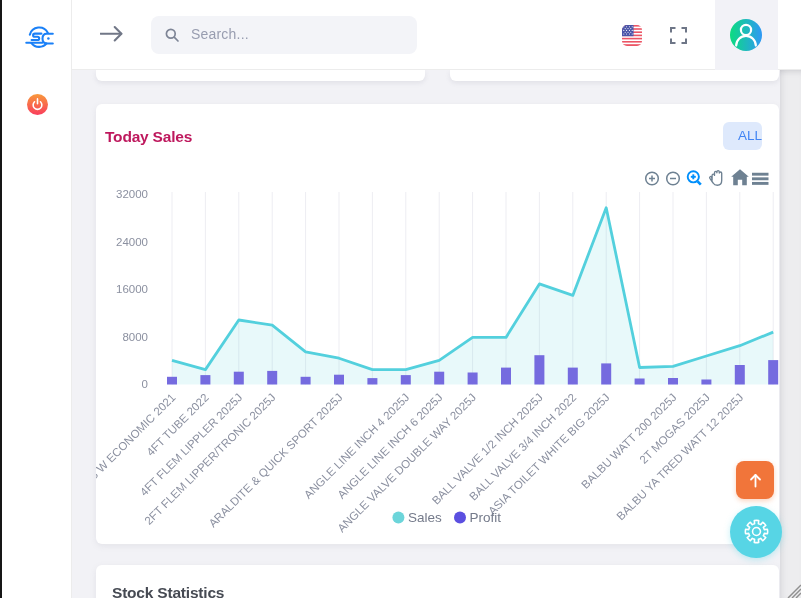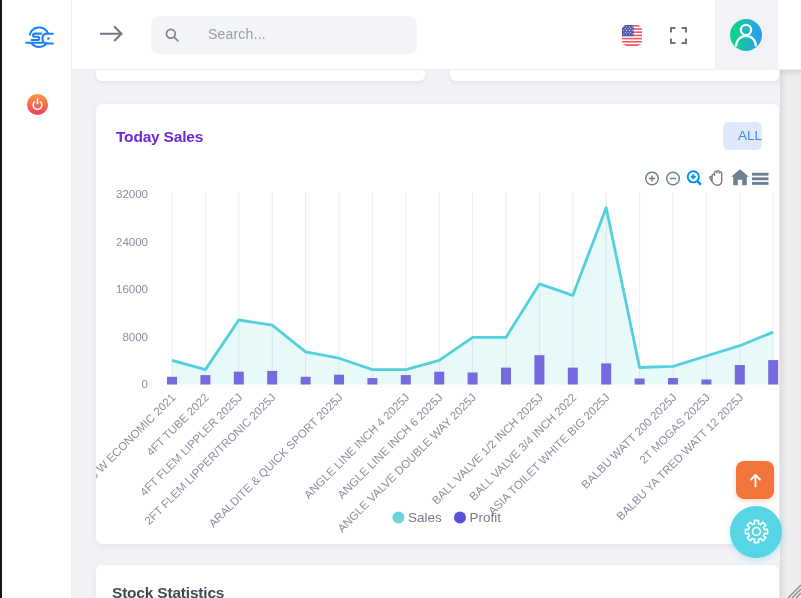--- a/index.html
+++ b/index.html
@@ -3,21 +3,21 @@
 <meta charset="utf-8">
 <style>
   * { margin:0; padding:0; box-sizing:border-box; }
   html,body { width:801px; height:598px; overflow:hidden; font-family:"Liberation Sans", sans-serif; }
   body { position:relative; background:#f2f2f6; }
   .edge { position:absolute; left:0; top:0; width:2px; height:598px; background:#161616; z-index:50; }
   .sidebar { position:absolute; left:2px; top:0; width:70px; height:598px; background:#ffffff; border-right:1px solid #ececec; z-index:10; }
   .header { position:absolute; left:72px; top:0; width:729px; height:70px; background:#ffffff; border-bottom:1px solid #ececec; z-index:9; }
   .avpanel { position:absolute; left:643px; top:0; width:63px; height:70px; background:#f2f2f7; }
   .searchbox { position:absolute; left:79px; top:16px; width:266px; height:38px; background:#f3f4f8; border-radius:8px; }
-  .searchbox span { position:absolute; left:40px; top:10px; font-size:14px; color:#989db0; letter-spacing:0.2px;margin-left:17px; }
+  .searchbox span { position:absolute; left:40px; top:10px; font-size:14px; color:#989db0; letter-spacing:0.2px; }
   .content { position:absolute; left:72px; top:70px; width:710px; height:528px; background:#f2f2f6; }
   .stripL { position:absolute; left:24px; top:0px; width:329px; height:11px; background:#ffffff; border-radius:0 0 6px 6px; box-shadow:0 2px 5px rgba(120,120,140,0.14); }
   .stripR { position:absolute; left:378px; top:0px; width:329px; height:11px; background:#ffffff; border-radius:0 0 6px 6px; box-shadow:0 2px 5px rgba(120,120,140,0.14); }
   .card1 { position:absolute; left:24px; top:34px; width:683px; height:440px; background:#ffffff; border-radius:6px; box-shadow:0 2px 6px rgba(120,120,140,0.12); }
   .card2 { position:absolute; left:24px; top:495px; width:683px; height:60px; background:#ffffff; border-radius:6px; box-shadow:0 2px 6px rgba(120,120,140,0.12); }
   .card2 h2 { position:absolute; left:16px; top:19px; font-size:15.5px; color:#464a53; letter-spacing:-0.2px; }
   .scrollstrip { position:absolute; right:0; top:70px; width:21px; height:528px; background:#ededef; box-shadow:inset 0 6px 6px -5px rgba(100,100,115,0.25), inset 7px 0 7px -6px rgba(100,100,115,0.18); z-index:8; }
   .btn-top { position:absolute; left:736px; top:461px; width:38px; height:38px; background:#f1753a; border-radius:8px; z-index:20; box-shadow:0 2px 5px rgba(240,114,47,0.3); }
   .btn-gear { position:absolute; left:730px; top:506px; width:52px; height:52px; background:#57d5e5; border-radius:50%; z-index:20; box-shadow:0 2px 6px rgba(87,213,229,0.35); }
 </style>
@@ -226,21 +226,21 @@
         <g transform="translate(612.5,66)">
           <path d="M3.6 10.2 L3.6 5.4 Q3.6 4.1 4.8 4.1 Q6.0 4.1 6.0 5.4 L6.0 2.7 Q6.0 1.4 7.2 1.4 Q8.4 1.4 8.4 2.7 L8.4 1.9 Q8.4 0.6 9.6 0.6 Q10.8 0.6 10.8 1.9 L10.8 3.1 Q10.8 2.0 12.0 2.0 Q13.2 2.0 13.2 3.3 L13.2 10.6 Q13.2 15.2 8.9 15.2 Q5.9 15.2 4.6 13.0 L1.4 8.4 Q0.7 7.3 1.6 6.7 Q2.5 6.1 3.1 7.0 Z" fill="none" stroke="#6e8192" stroke-width="1.35" stroke-linejoin="round"></path>
         </g>
         <path d="M644 65.3 L652.8 72.8 L650.8 72.8 L650.8 81.3 L646.2 81.3 L646.2 75.8 L641.8 75.8 L641.8 81.3 L637.2 81.3 L637.2 72.8 L635.2 72.8 Z" fill="#6e8192"></path>
         <g stroke="#6e8192" stroke-width="2.9">
           <line x1="656" y1="70.2" x2="672.5" y2="70.2"></line>
           <line x1="656" y1="74.8" x2="672.5" y2="74.8"></line>
           <line x1="656" y1="79.4" x2="672.5" y2="79.4"></line>
         </g>
       </svg>
-      <div style="position:absolute;left:20px;top:24px;font-size:15.5px;font-weight:bold;color:#6d28d9;letter-spacing:-0.2px;">Today Sales</div>
+      <div style="position:absolute;left:9px;top:24px;font-size:15.5px;font-weight:bold;color:#be185d;letter-spacing:-0.2px;">Today Sales</div>
       <div style="position:absolute;left:627px;top:18px;width:39px;height:28px;background:#dee9fc;border-radius:6px;color:#4285f4;font-size:13.5px;text-align:right;line-height:28px;">ALL</div>
     </div>
     <div class="card2">
       <h2><b>Stock Statistics</b></h2>
     </div>
   </div>
 
   <div class="scrollstrip"></div>
 
   <div class="btn-top">

